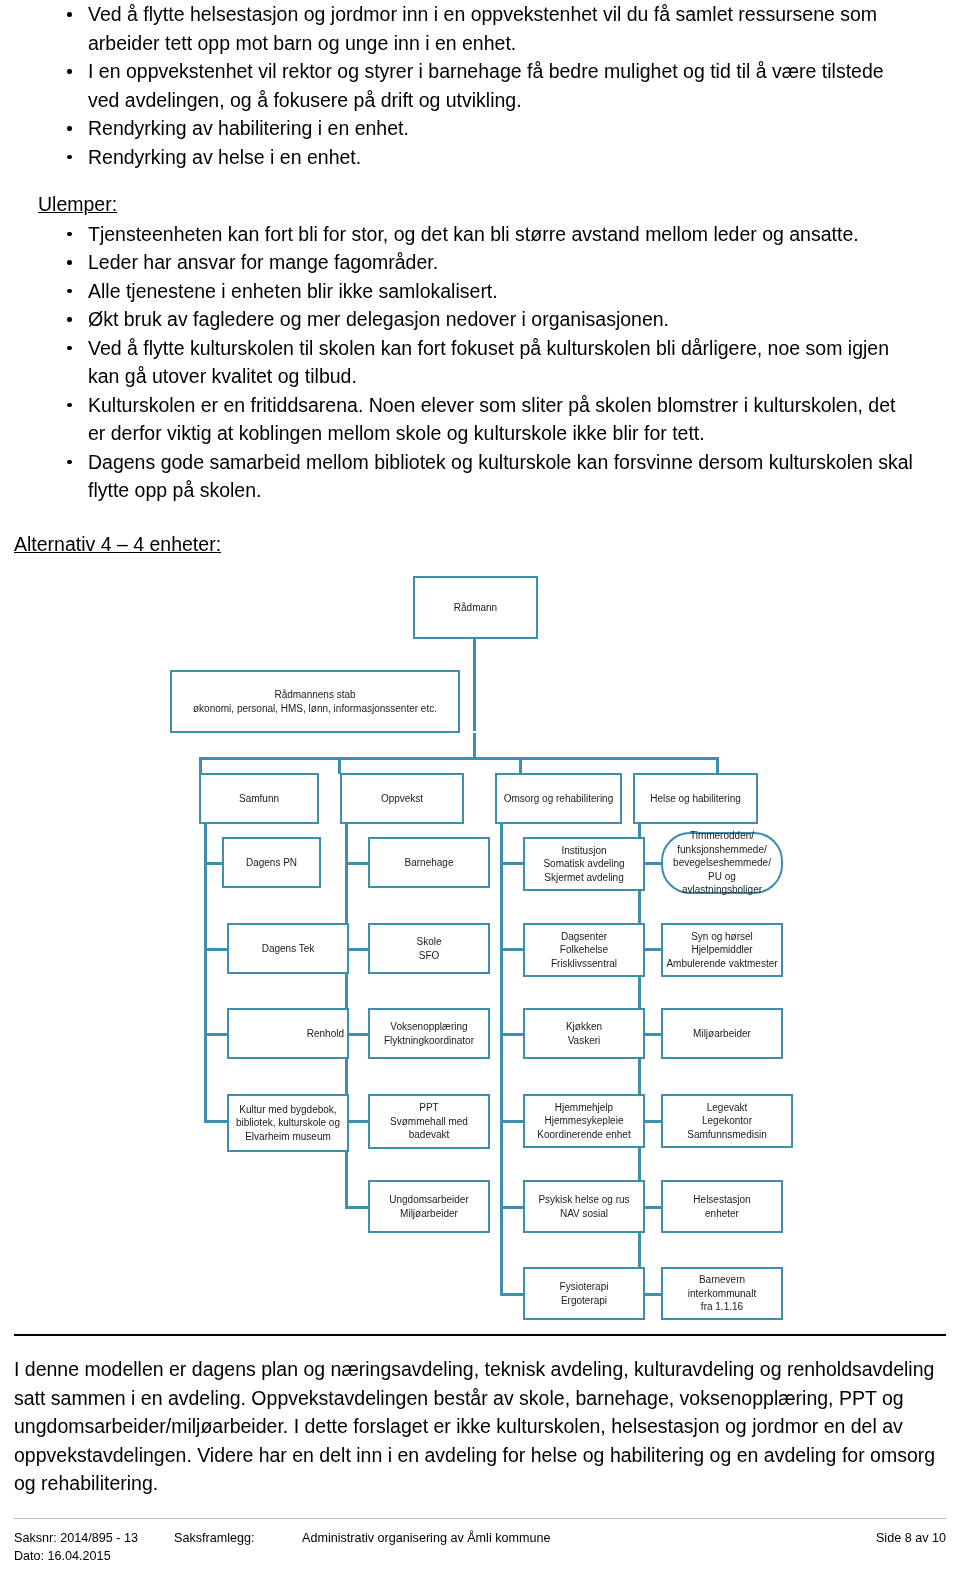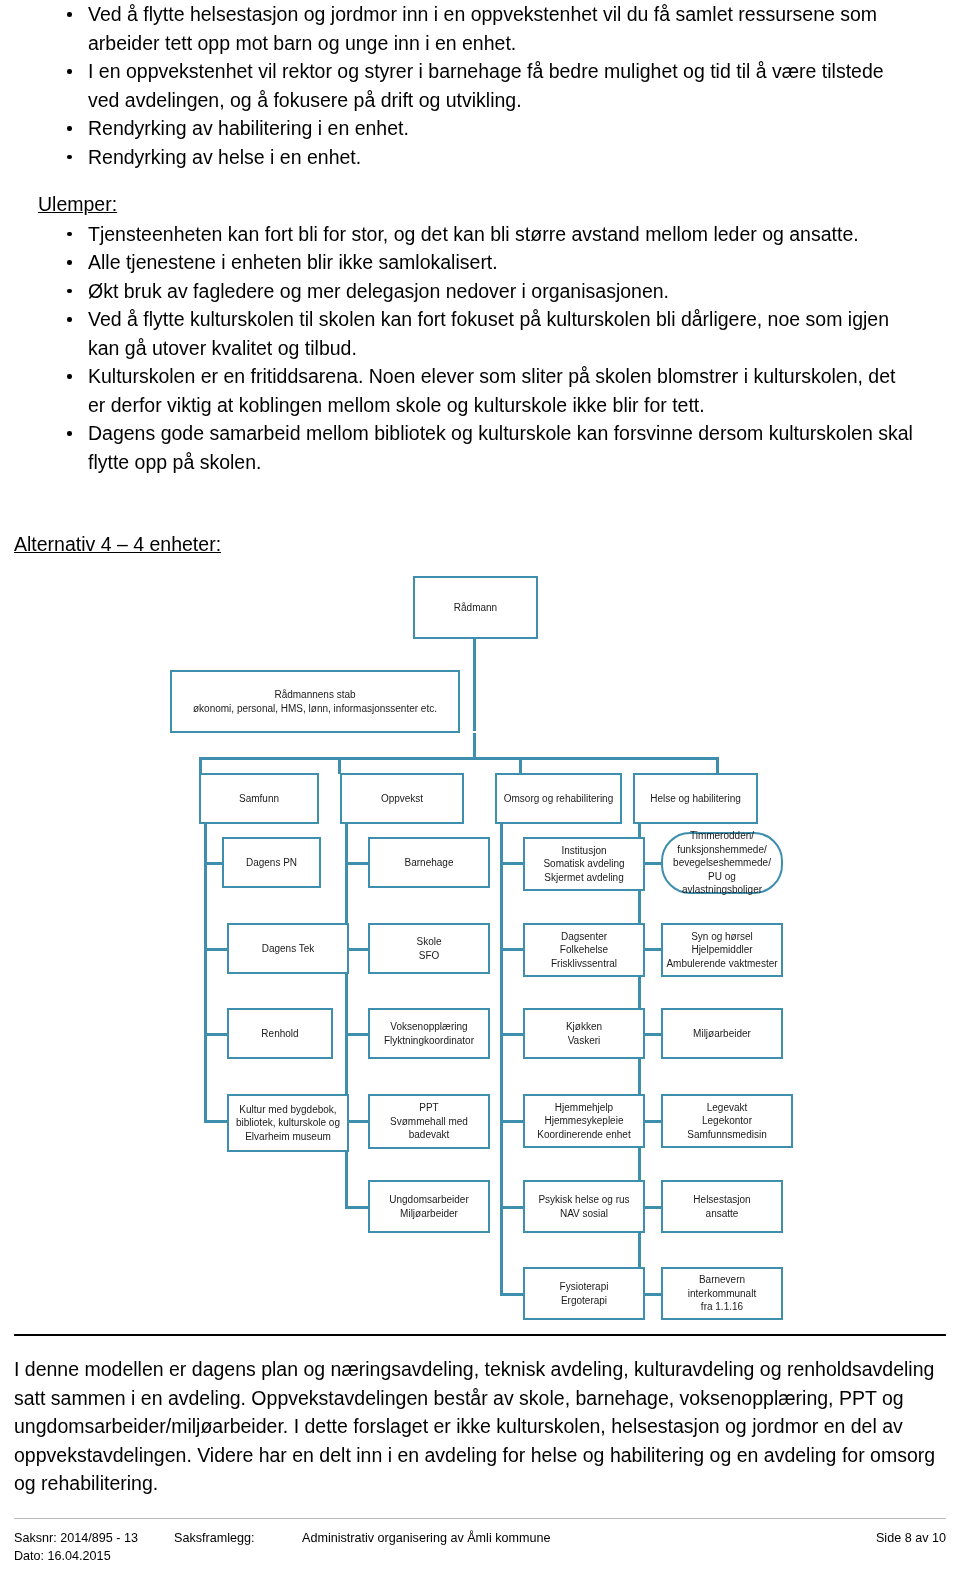--- a/index.html
+++ b/index.html
@@ -155,20 +155,21 @@
       <li><span>Ved å flytte helsestasjon og jordmor inn i en oppvekstenhet vil du få samlet ressursene som arbeider tett opp mot barn og unge inn i en enhet.</span></li>
       <li><span>I en oppvekstenhet vil rektor og styrer i barnehage få bedre mulighet og tid til å være tilstede ved avdelingen, og å fokusere på drift og utvikling.</span></li>
       <li><span>Rendyrking av habilitering i en enhet.</span></li>
       <li><span>Rendyrking av helse i en enhet.</span></li>
     </ul>
 
     <div class="section-head">Ulemper:</div>
 
     <ul class="bullets">
       <li><span>Tjensteenheten kan fort bli for stor, og det kan bli større avstand mellom leder og ansatte.</span></li>
+      <li><span>Leder har ansvar for mange fagområder.</span></li>
       <li><span>Alle tjenestene i enheten blir ikke samlokalisert.</span></li>
       <li><span>Økt bruk av fagledere og mer delegasjon nedover i organisasjonen.</span></li>
       <li><span>Ved å flytte kulturskolen til skolen kan fort fokuset på kulturskolen bli dårligere, noe som igjen kan gå utover kvalitet og tilbud.</span></li>
       <li><span>Kulturskolen er en fritiddsarena. Noen elever som sliter på skolen blomstrer i kulturskolen, det er derfor viktig at koblingen mellom skole og kulturskole ikke blir for tett.</span></li>
       <li><span>Dagens gode samarbeid mellom bibliotek og kulturskole kan forsvinne dersom kulturskolen skal flytte opp på skolen.</span></li>
     </ul>
   </div>
 
   <div class="alt-head" style="position:absolute; left:14px; top:522px;margin-top:8px;">Alternativ 4 – 4 enheter:</div>
 
@@ -212,21 +213,21 @@
     <div class="node" style="left:222px; top:277px; width:99px; height:51px;">
       <span>Dagens PN</span>
     </div>
 
     <div class="conn" style="left:204px; top:388px; width:24px; height:3.4px;"></div>
     <div class="node" style="left:227px; top:363px; width:122px; height:51px;">
       <span>Dagens Tek</span>
     </div>
 
     <div class="conn" style="left:204px; top:473px; width:24px; height:3.4px;"></div>
-    <div class="node" style="left:227px; top:448px; width:106px; height:51px;">
+    <div class="node" style="left:227px; top:448px; width:122px; height:51px;justify-content:flex-end;">
       <span>Renhold</span>
     </div>
 
     <div class="conn" style="left:204px; top:560px; width:24px; height:3.4px;"></div>
     <div class="node" style="left:227px; top:534px; width:122px; height:58px; flex-direction:column;">
       <span>Kultur med bygdebok,</span>
       <span>bibliotek, kulturskole og</span>
       <span>Elvarheim museum</span>
     </div>
 
@@ -327,21 +328,21 @@
     <div class="conn" style="left:638px; top:560px; width:24px; height:3.4px;"></div>
     <div class="node" style="left:661px; top:534px; width:132px; height:54px; flex-direction:column;">
       <span>Legevakt</span>
       <span>Legekontor</span>
       <span>Samfunnsmedisin</span>
     </div>
 
     <div class="conn" style="left:638px; top:646px; width:24px; height:3.4px;"></div>
     <div class="node" style="left:661px; top:620px; width:122px; height:53px; flex-direction:column;">
       <span>Helsestasjon</span>
-      <span>ansatte</span>
+      <span>enheter</span>
     </div>
 
     <div class="conn" style="left:638px; top:733px; width:24px; height:3.4px;"></div>
     <div class="node" style="left:661px; top:707px; width:122px; height:53px; flex-direction:column;">
       <span>Barnevern interkommunalt</span>
       <span>fra 1.1.16</span>
     </div>
 
   </div>
 

